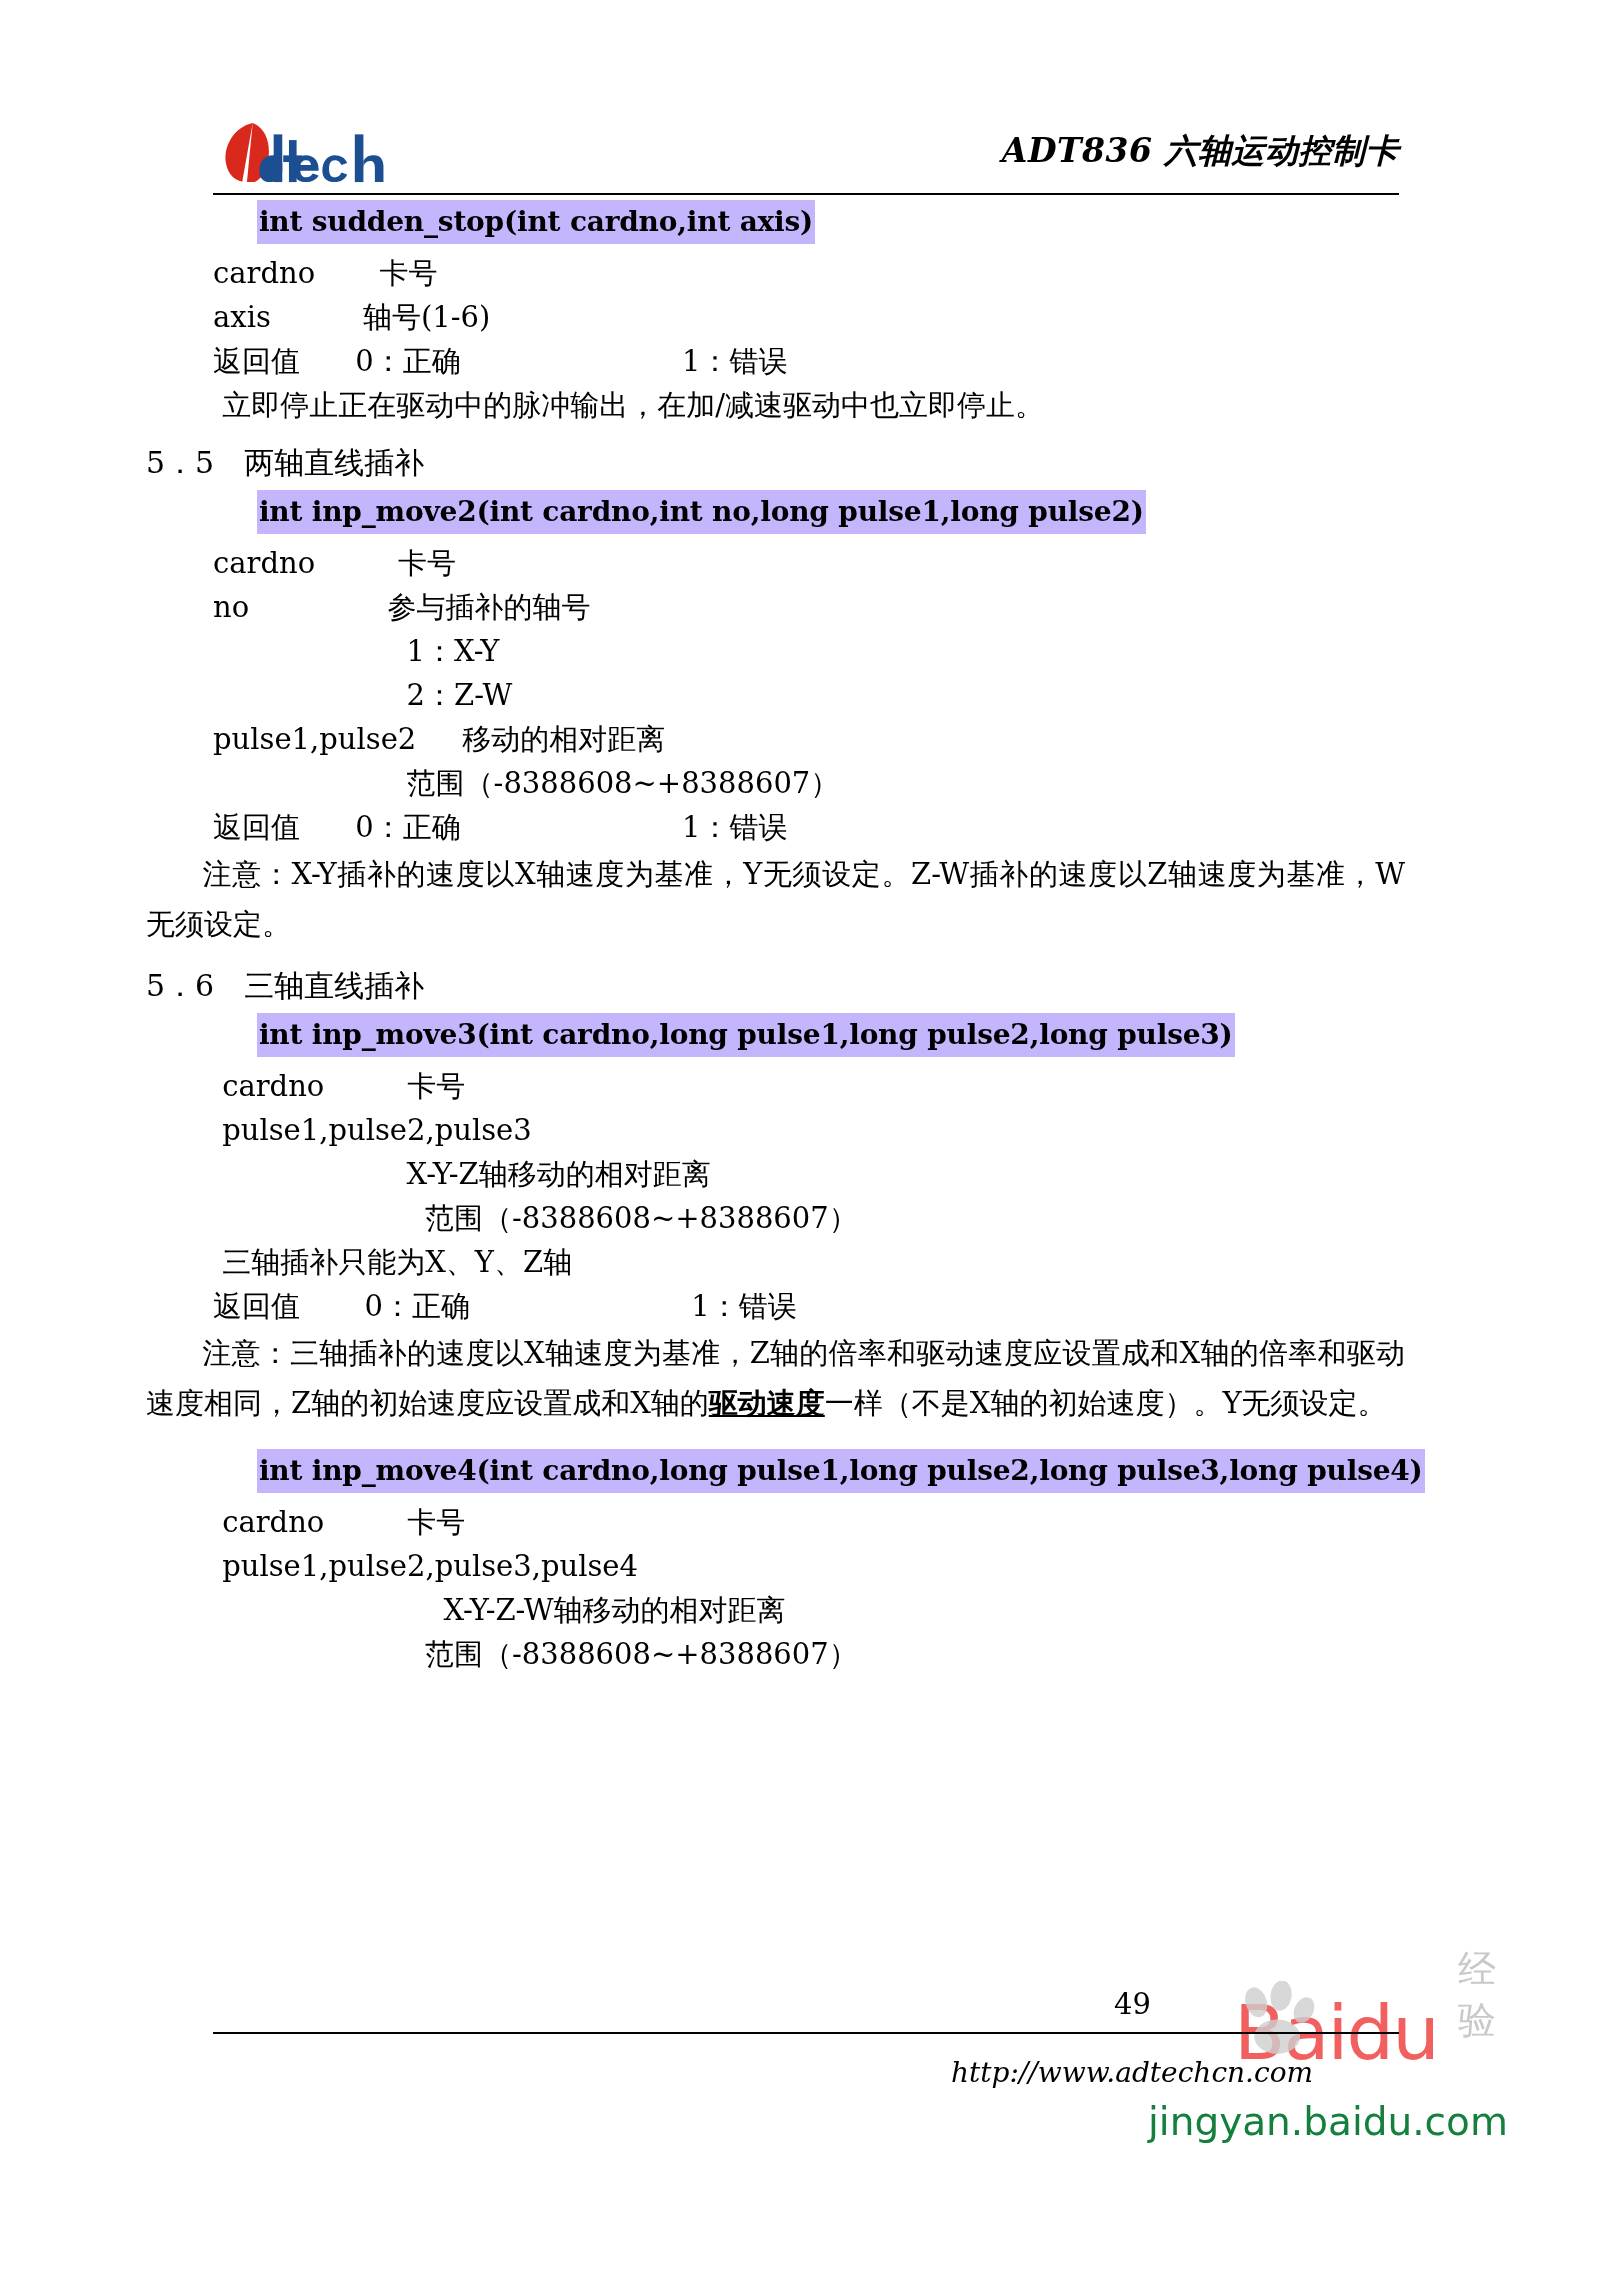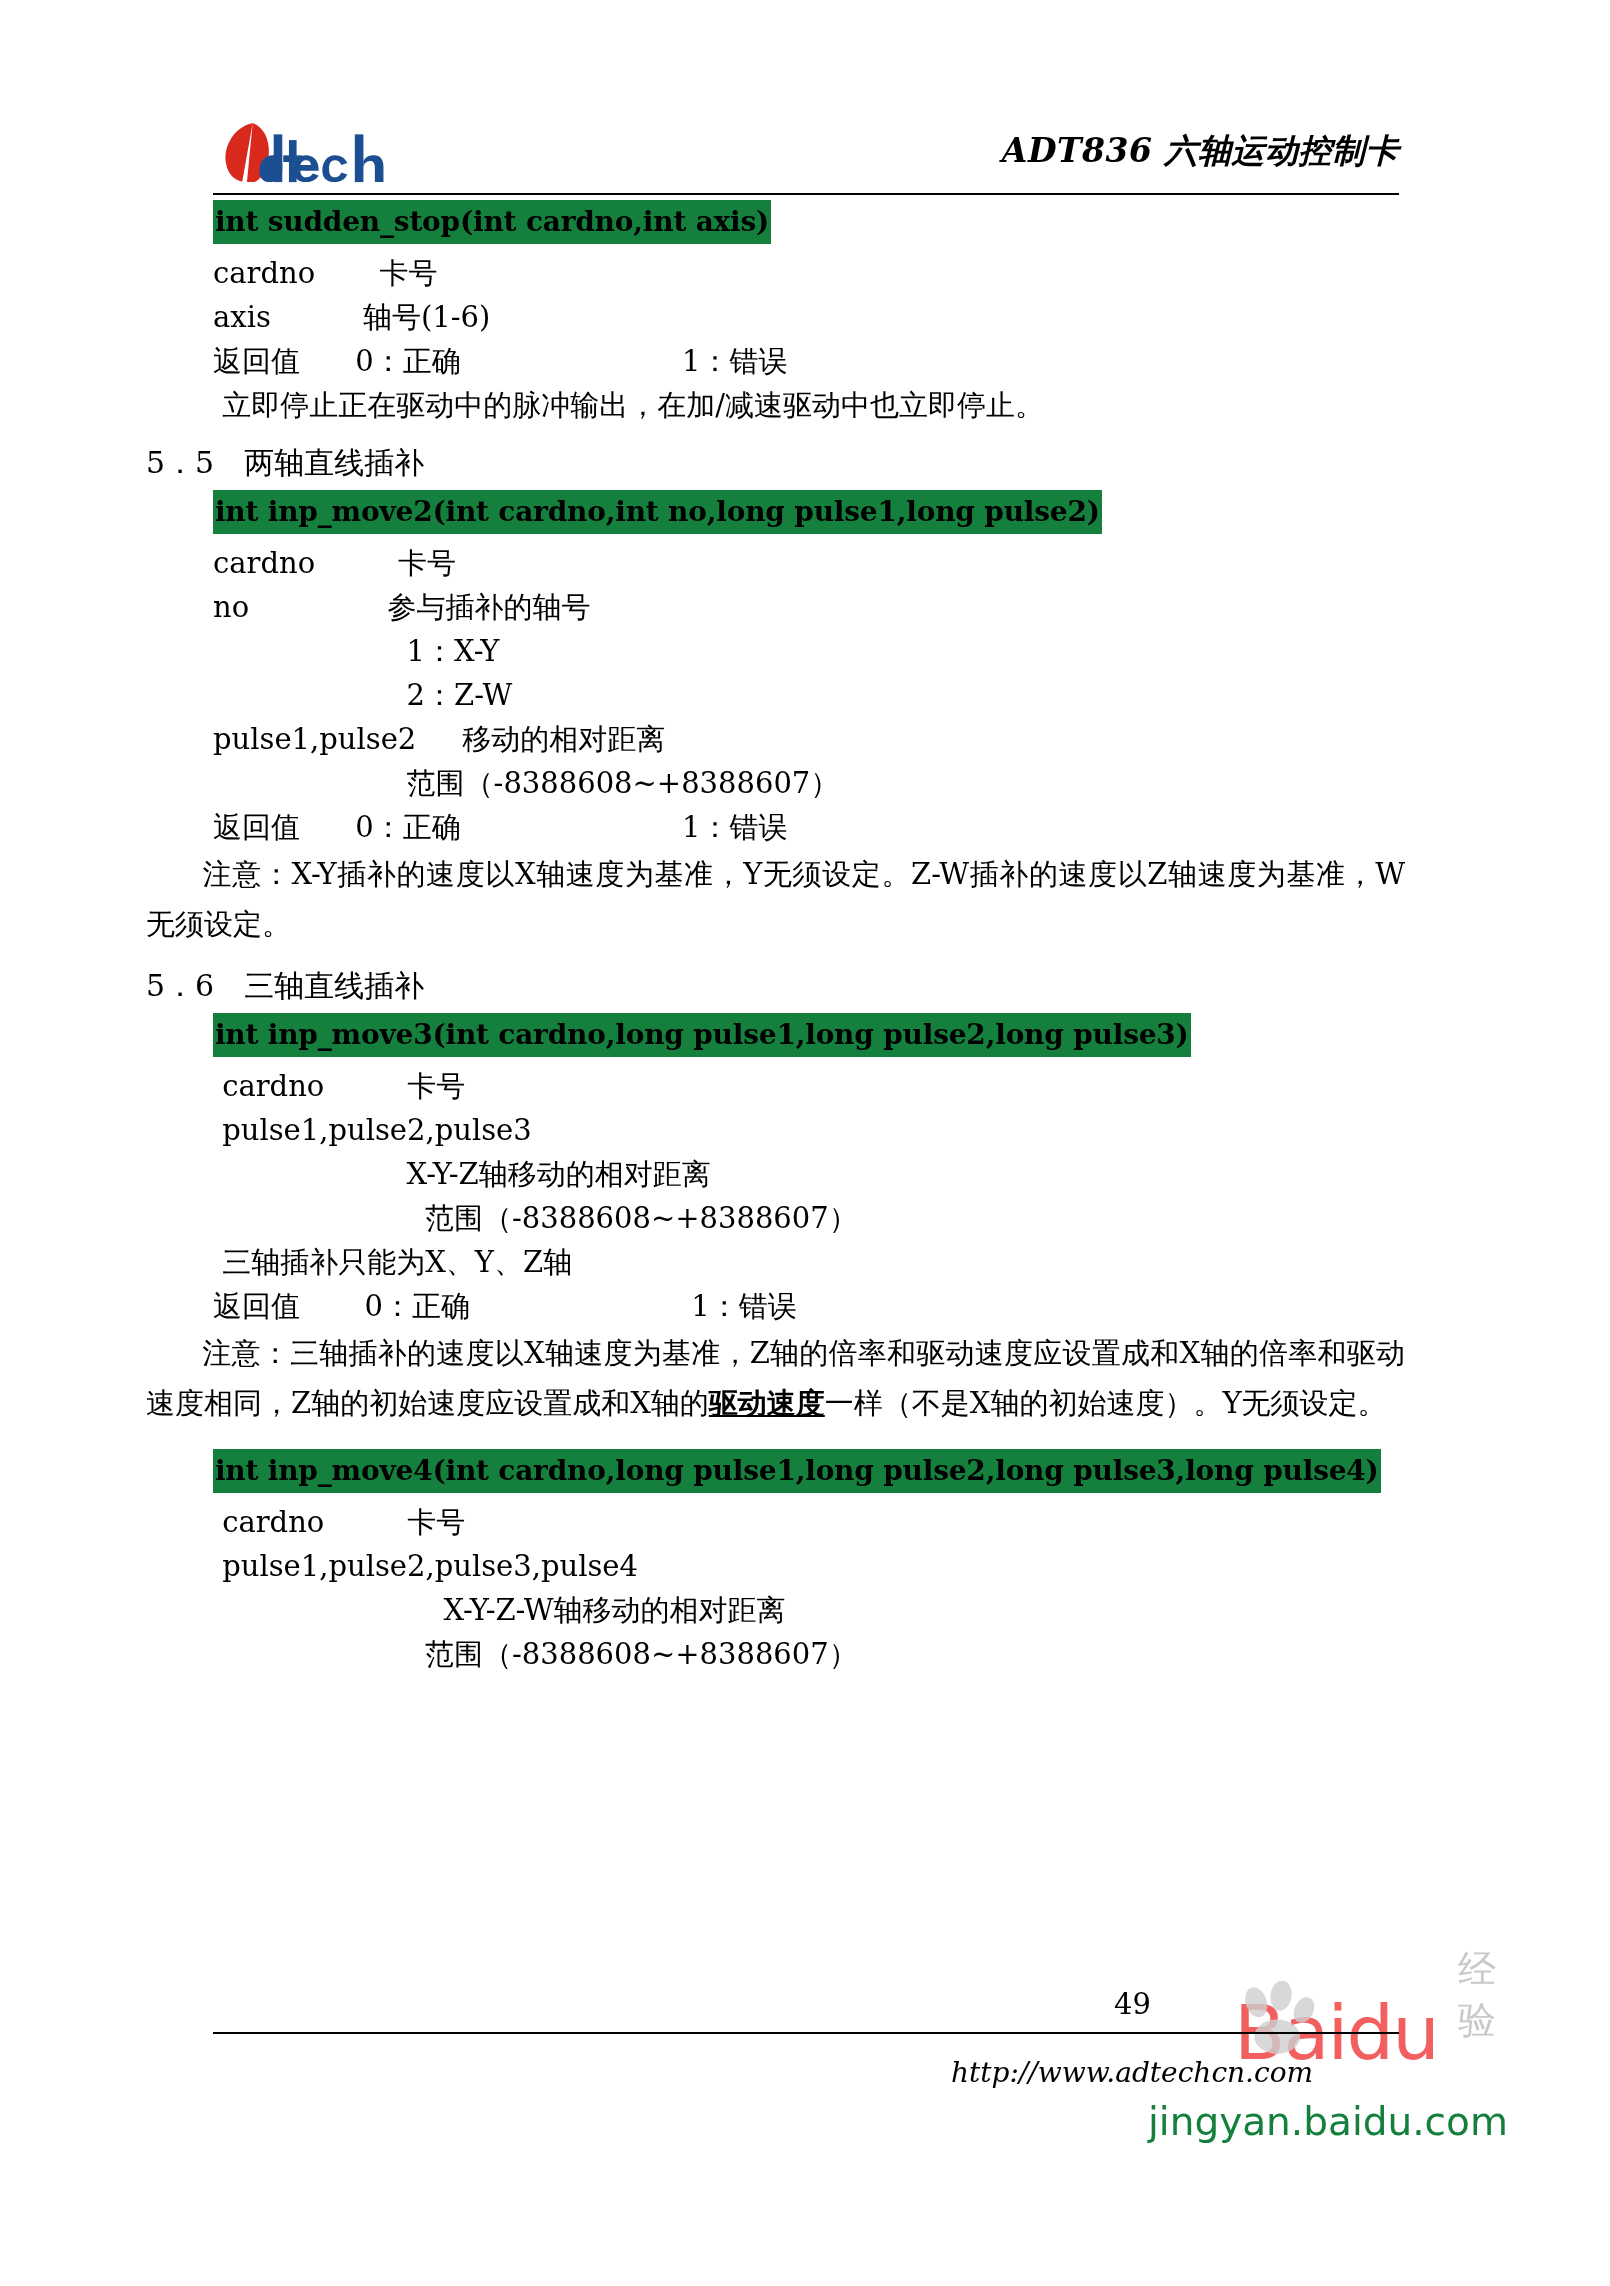--- a/index.html
+++ b/index.html
@@ -71,28 +71,29 @@
   .line {
     position: relative;
     font-size: 29px;
     line-height: 44px;
     white-space: pre;
     font-family: "DejaVu Serif", "Liberation Serif", serif;
   }
 
   .sig {
     display: inline-block;
-    background: #15803d;
+    background: #c4b5fd;
     font-weight: bold;
     font-size: 28px;
     line-height: 40px;
     padding: 1.9px 1.9px 1.9px 1.9px;
     white-space: pre;
     font-family: "DejaVu Serif", "Liberation Serif", serif;
     letter-spacing: -0.2px;
+    margin-left: 44px;
   }
 
   .sig-row {
     line-height: 50px;
     white-space: nowrap;
   }
 
   .sec-head {
     font-size: 30px;
     line-height: 54px;

